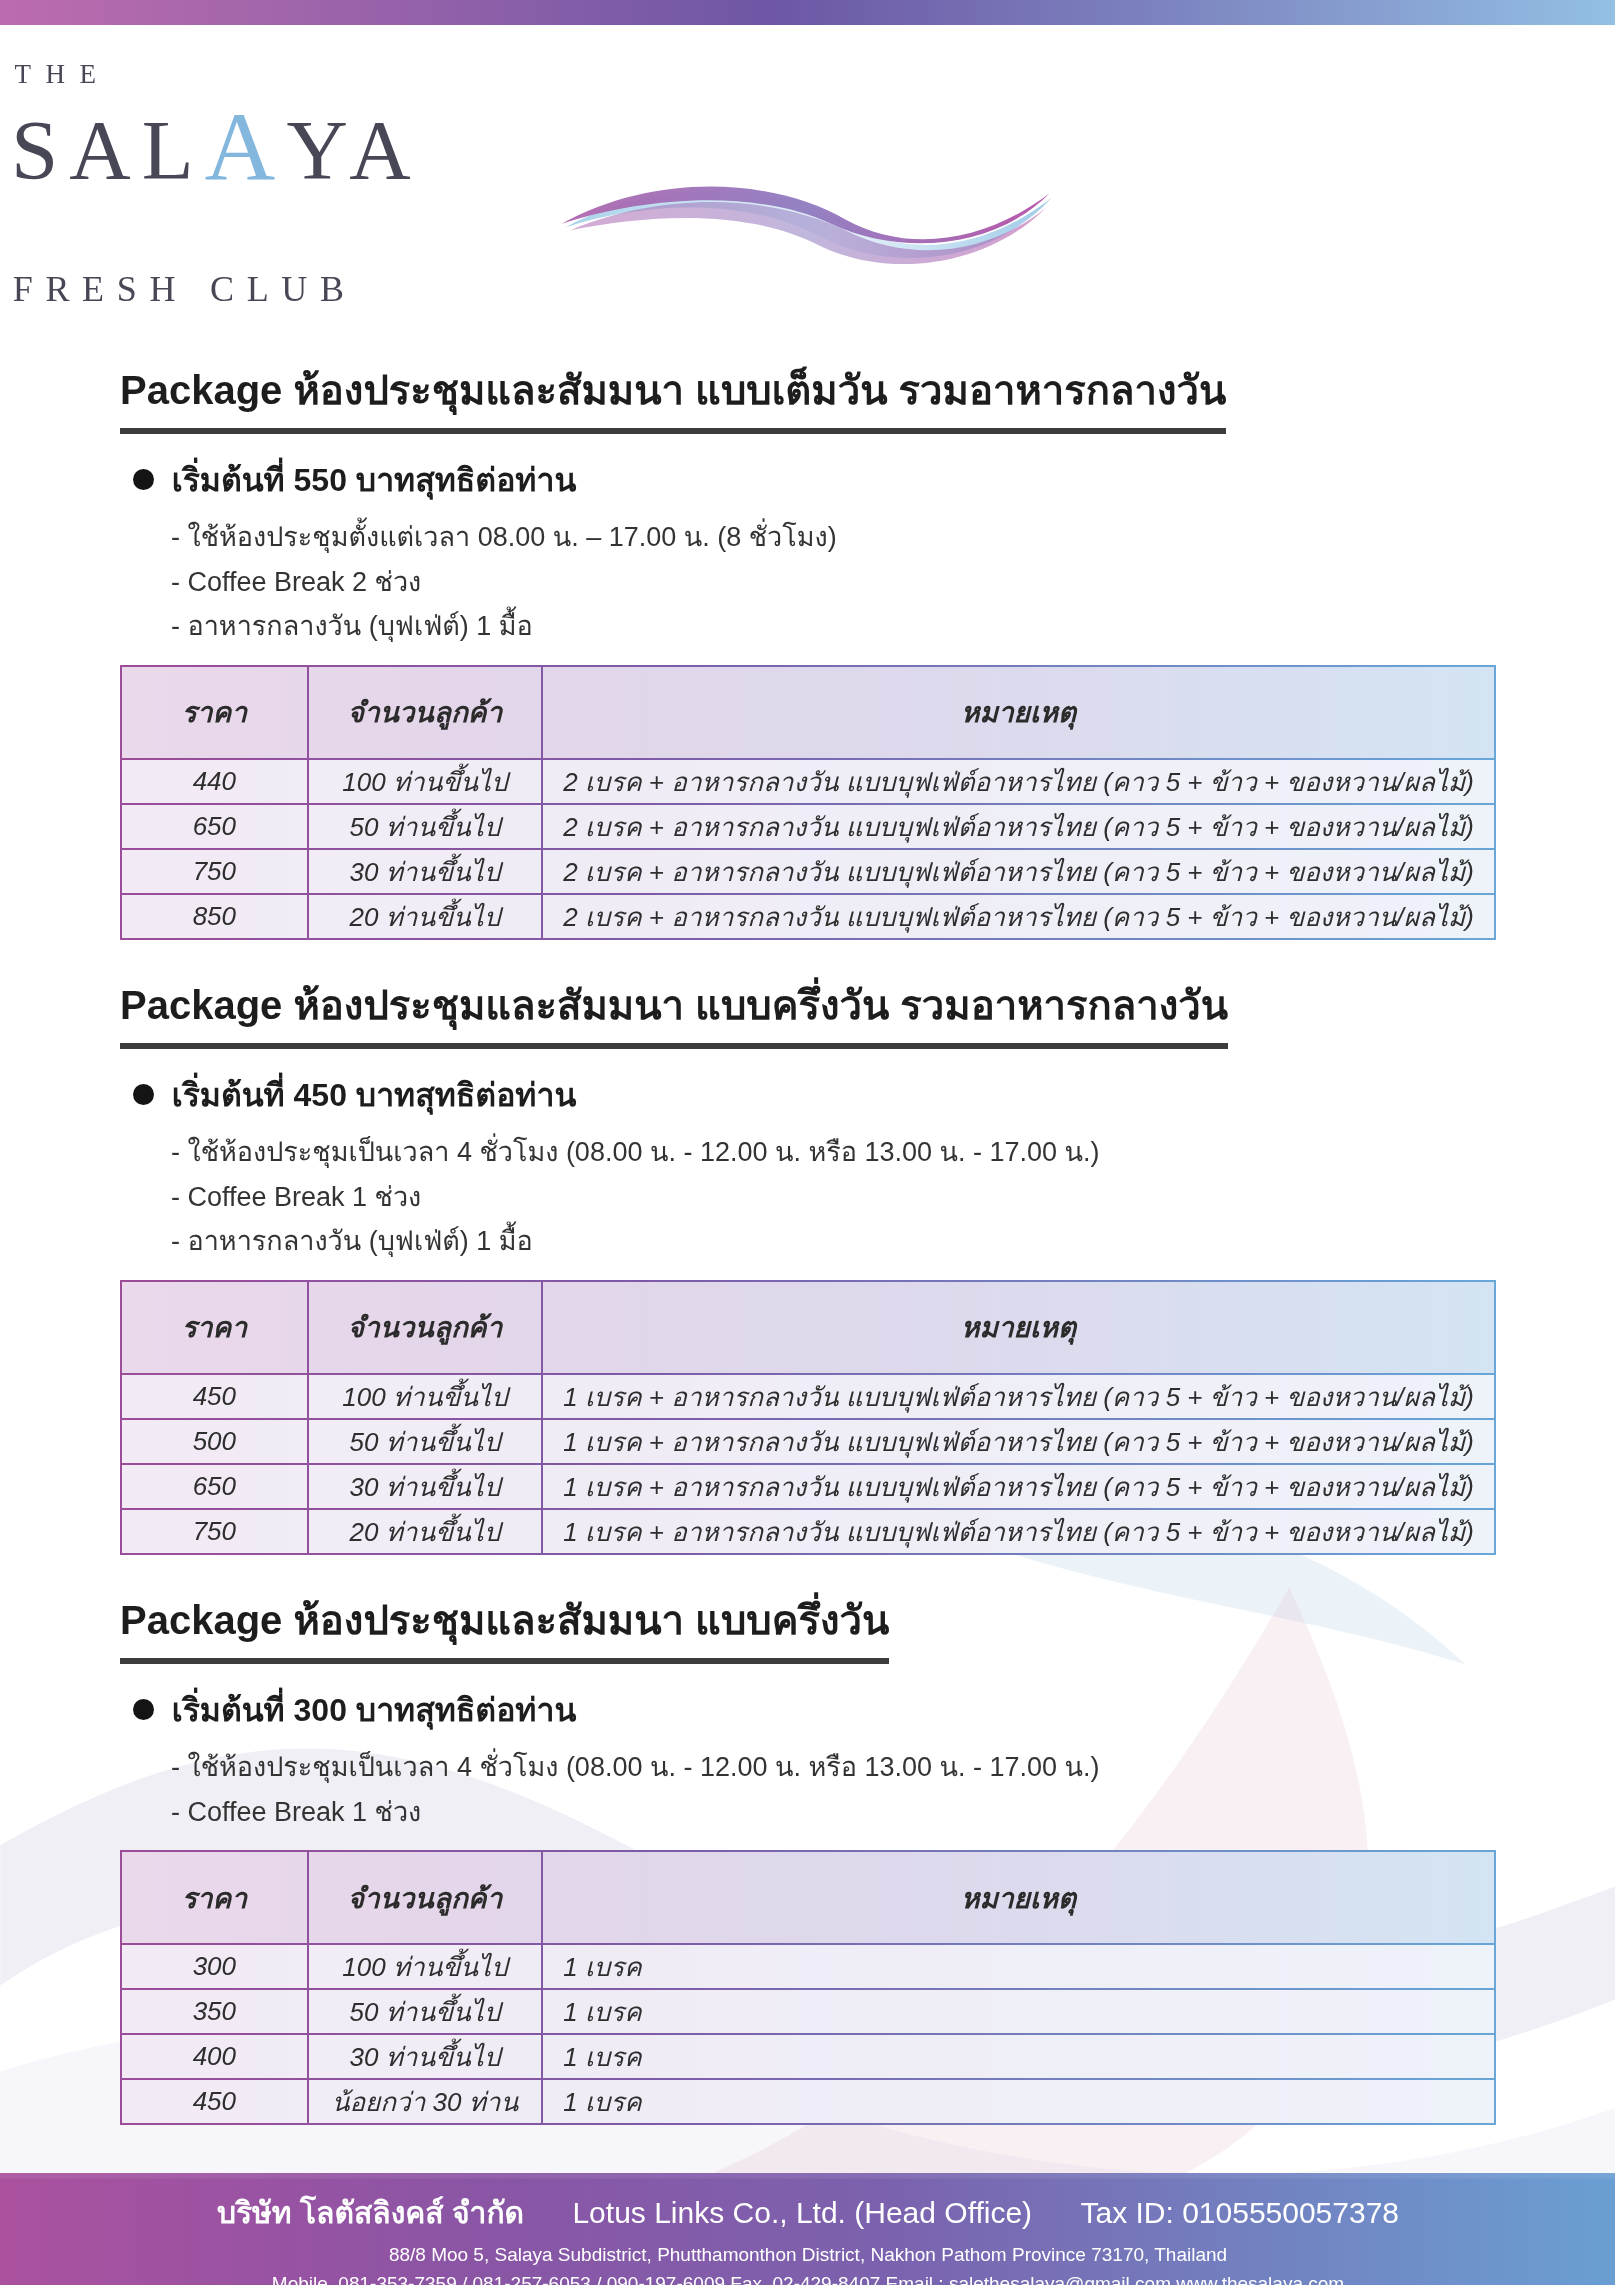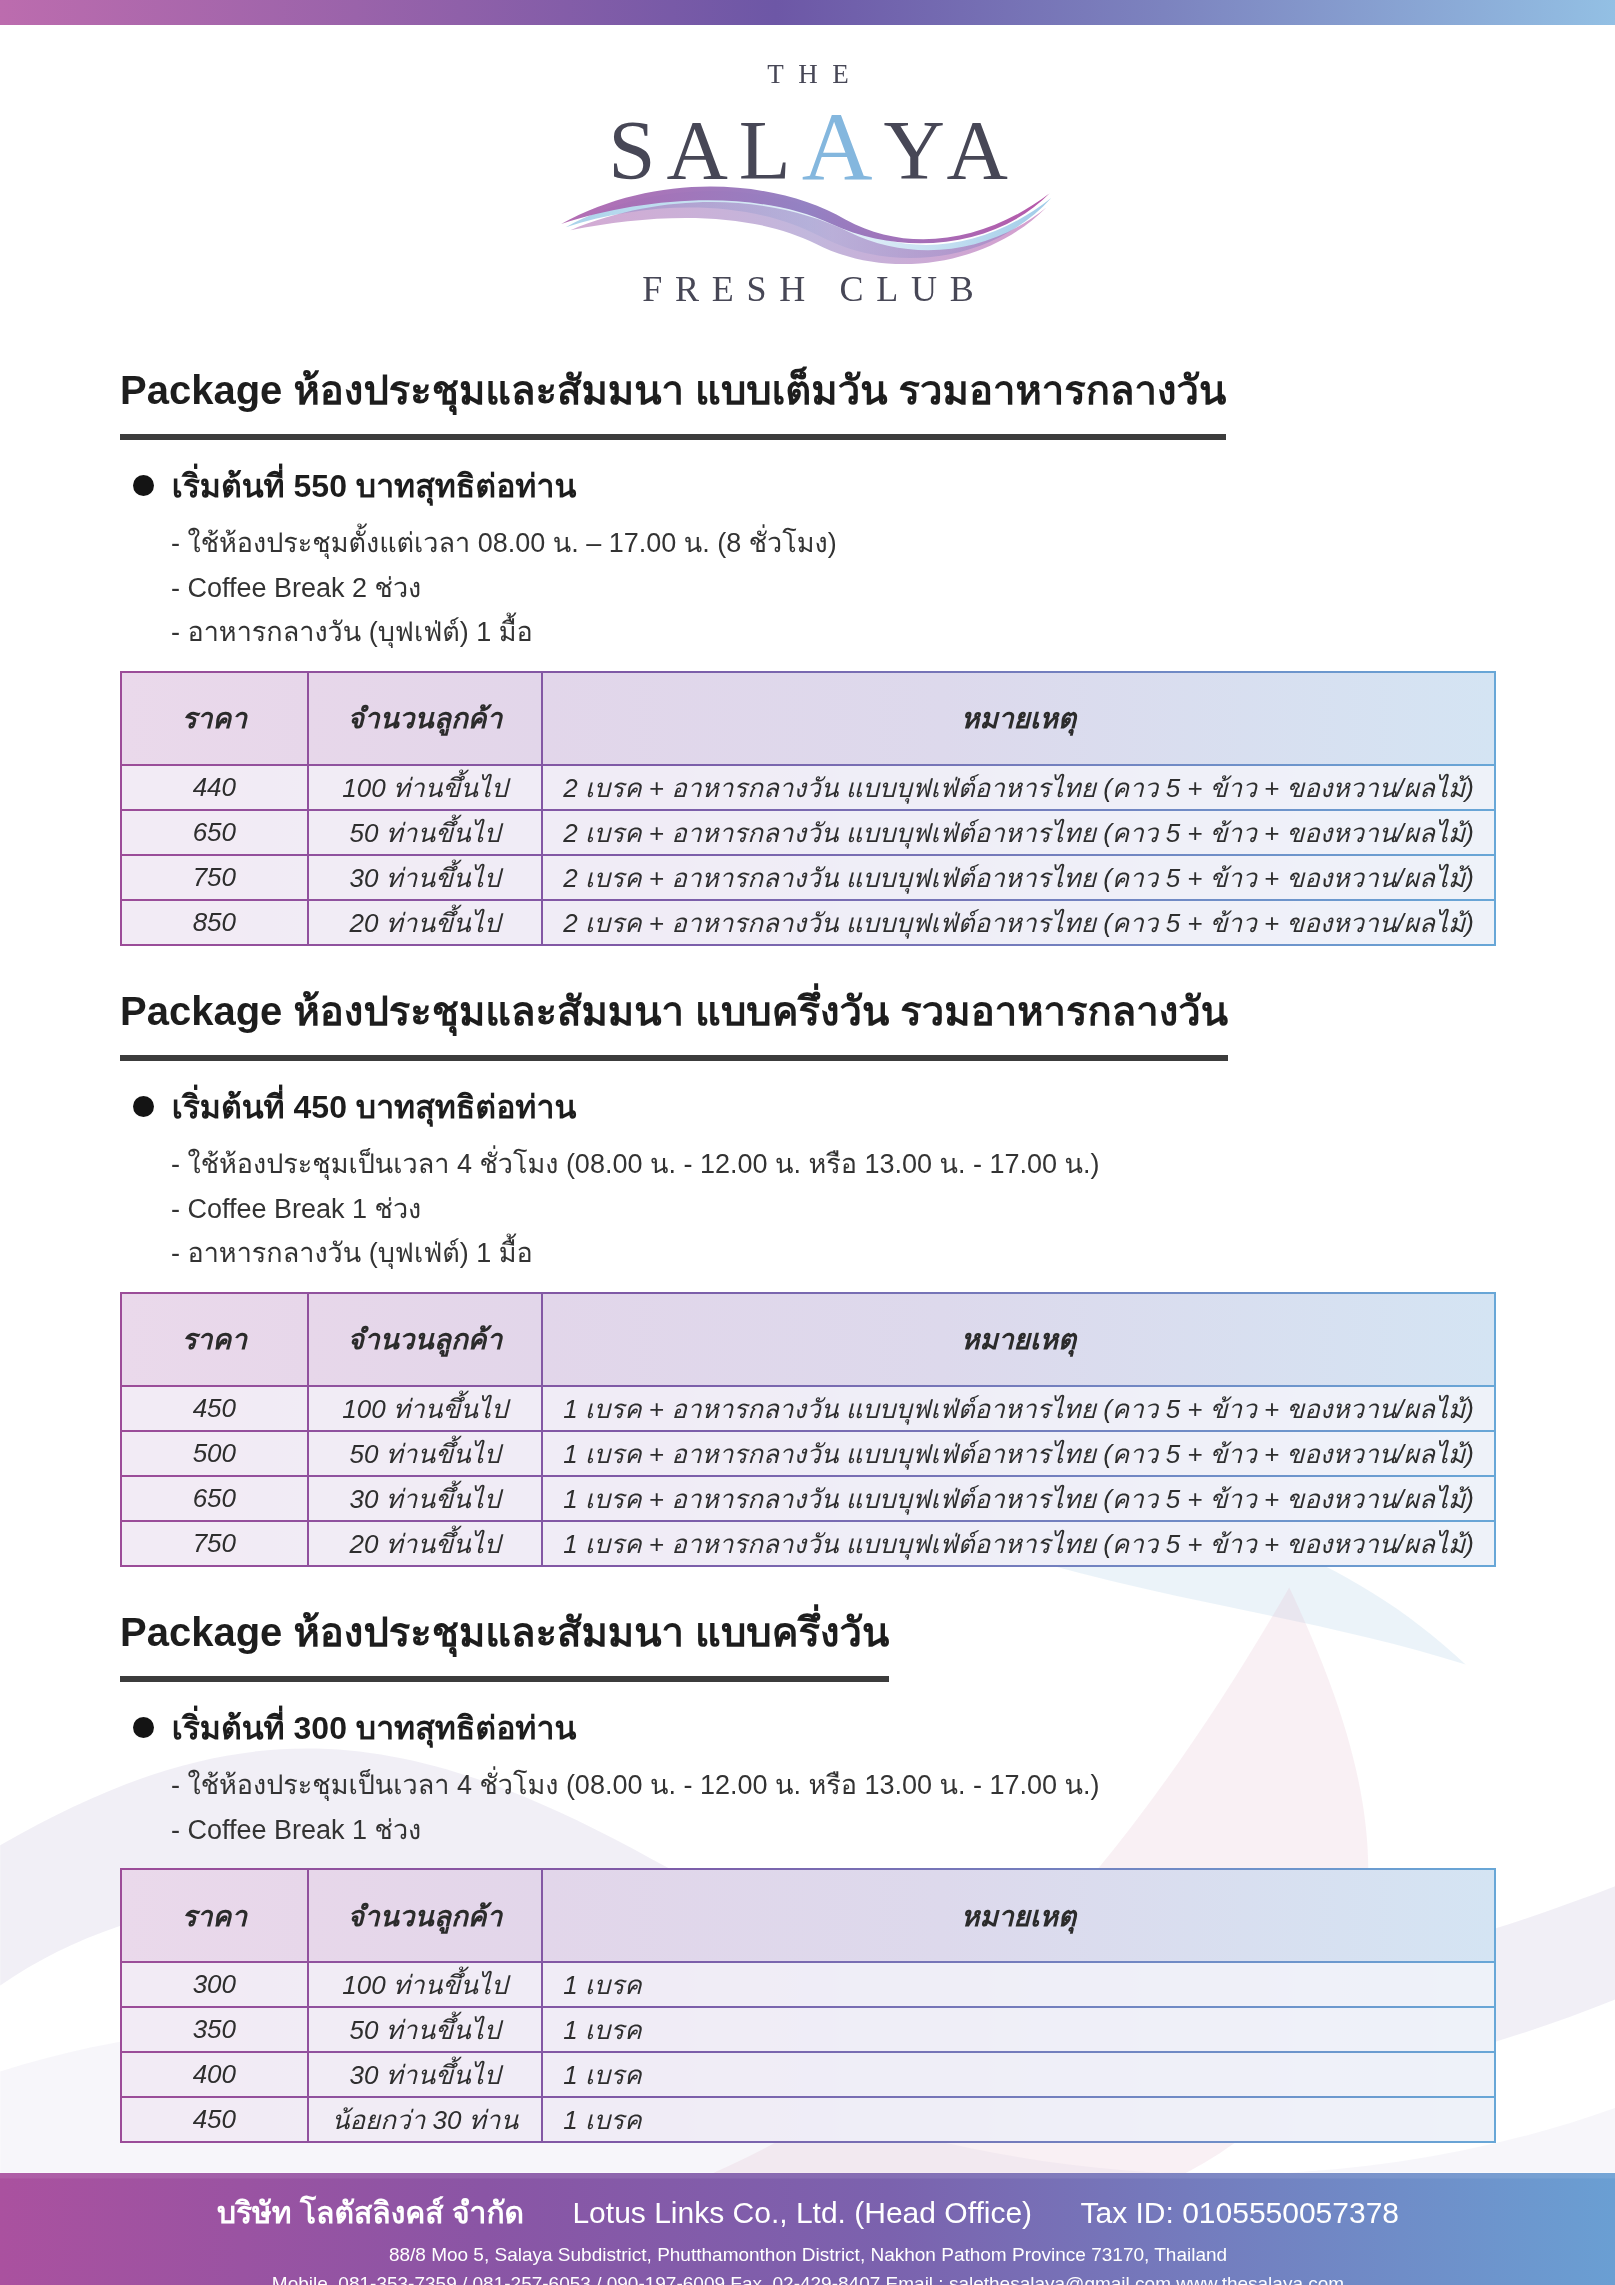--- a/index.html
+++ b/index.html
@@ -8,32 +8,32 @@
     background:#ffffff;color:#2e2e2e;
     font-family:"Liberation Sans","DejaVu Sans",sans-serif;
   }
   
   .topbar{height:25px;width:100%;
     background:linear-gradient(90deg,#bc6cae 0%,#9a63aa 22%,#6d57a6 48%,#7c83bf 72%,#93c0e4 100%);}
   
   .watermark{position:absolute;left:0;top:0;width:1616px;height:2285px;z-index:0;pointer-events:none;}
   .page{position:relative;z-index:1;}
   
-  .logo{text-align:center;margin-top:36px;line-height:1;}
+  .logo{text-align:left;margin-top:36px;line-height:1;}
   .logo-the{font-family:"Liberation Serif","DejaVu Serif",serif;font-size:27px;letter-spacing:14.5px;color:#474756;text-indent:14.5px;}
   .logo-salaya{font-family:"Liberation Serif","DejaVu Serif",serif;font-size:85px;letter-spacing:11px;color:#474756;margin-top:9px;position:relative;z-index:2;text-indent:11px;}
   .logo-a-blue{color:#84b7de;font-size:98px;}
   .logo-swoosh{display:block;margin:-42px auto 0;width:507px;height:116px;position:relative;z-index:1;}
   .logo-fresh{font-family:"Liberation Serif","DejaVu Serif",serif;font-size:36px;letter-spacing:12.7px;color:#474756;margin-top:1.8px;text-indent:12.7px;}
   
   .content{margin:0 120px;}
   .package{margin-top:42px;}
   .package:first-child{margin-top:60px;}
   .pkg-heading{display:inline-block;margin:0;font-size:40px;font-weight:bold;color:#1d1d1d;
-    border-bottom:6.3px solid #3c3c3c;padding-bottom:21px;line-height:1.15;}
+    border-bottom:6.3px solid #3c3c3c;padding-bottom:15px;line-height:1.15;}
   .pkg-bullet{margin-top:20px;display:flex;align-items:center;gap:18px;padding-left:12.7px;
     font-size:32px;font-weight:bold;color:#1d1d1d;}
   .dot{width:21px;height:21px;border-radius:50%;background:#141414;flex:0 0 auto;}
   .pkg-details{list-style:none;margin:14.5px 0 0;padding:0 0 0 51px;font-size:27px;color:#333;}
   .pkg-details li{margin-bottom:8.1px;line-height:1.35;}
   
   .table-wrap{margin-top:20px;background:linear-gradient(90deg,#9c4c98 0%,#7d5aa7 38%,#68a7d7 100%);}
   .table-wrap table{width:100%;border-collapse:separate;border-spacing:2.7px;}
   .table-wrap th,.table-wrap td{background:rgba(249,248,252,0.93);font-style:italic;}
   .table-wrap th{height:89px;font-size:28px;font-weight:bold;color:#2b2b2b;text-align:center;}

